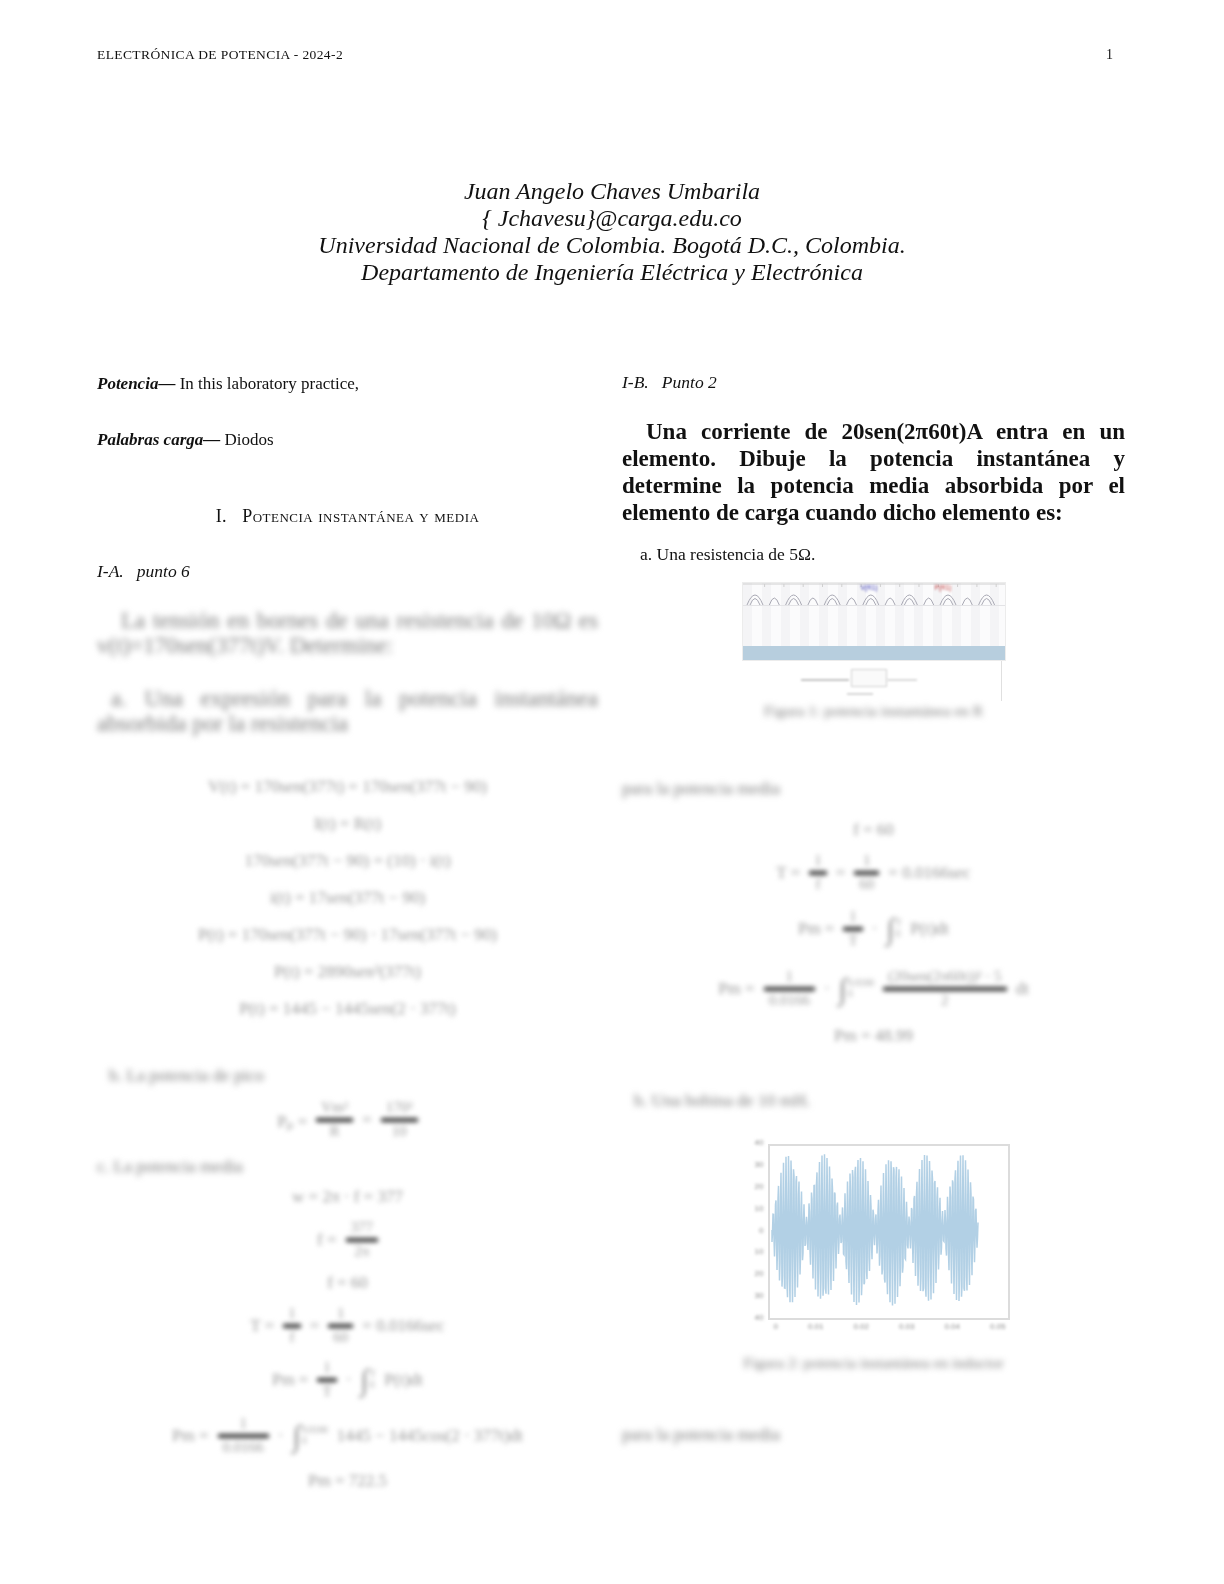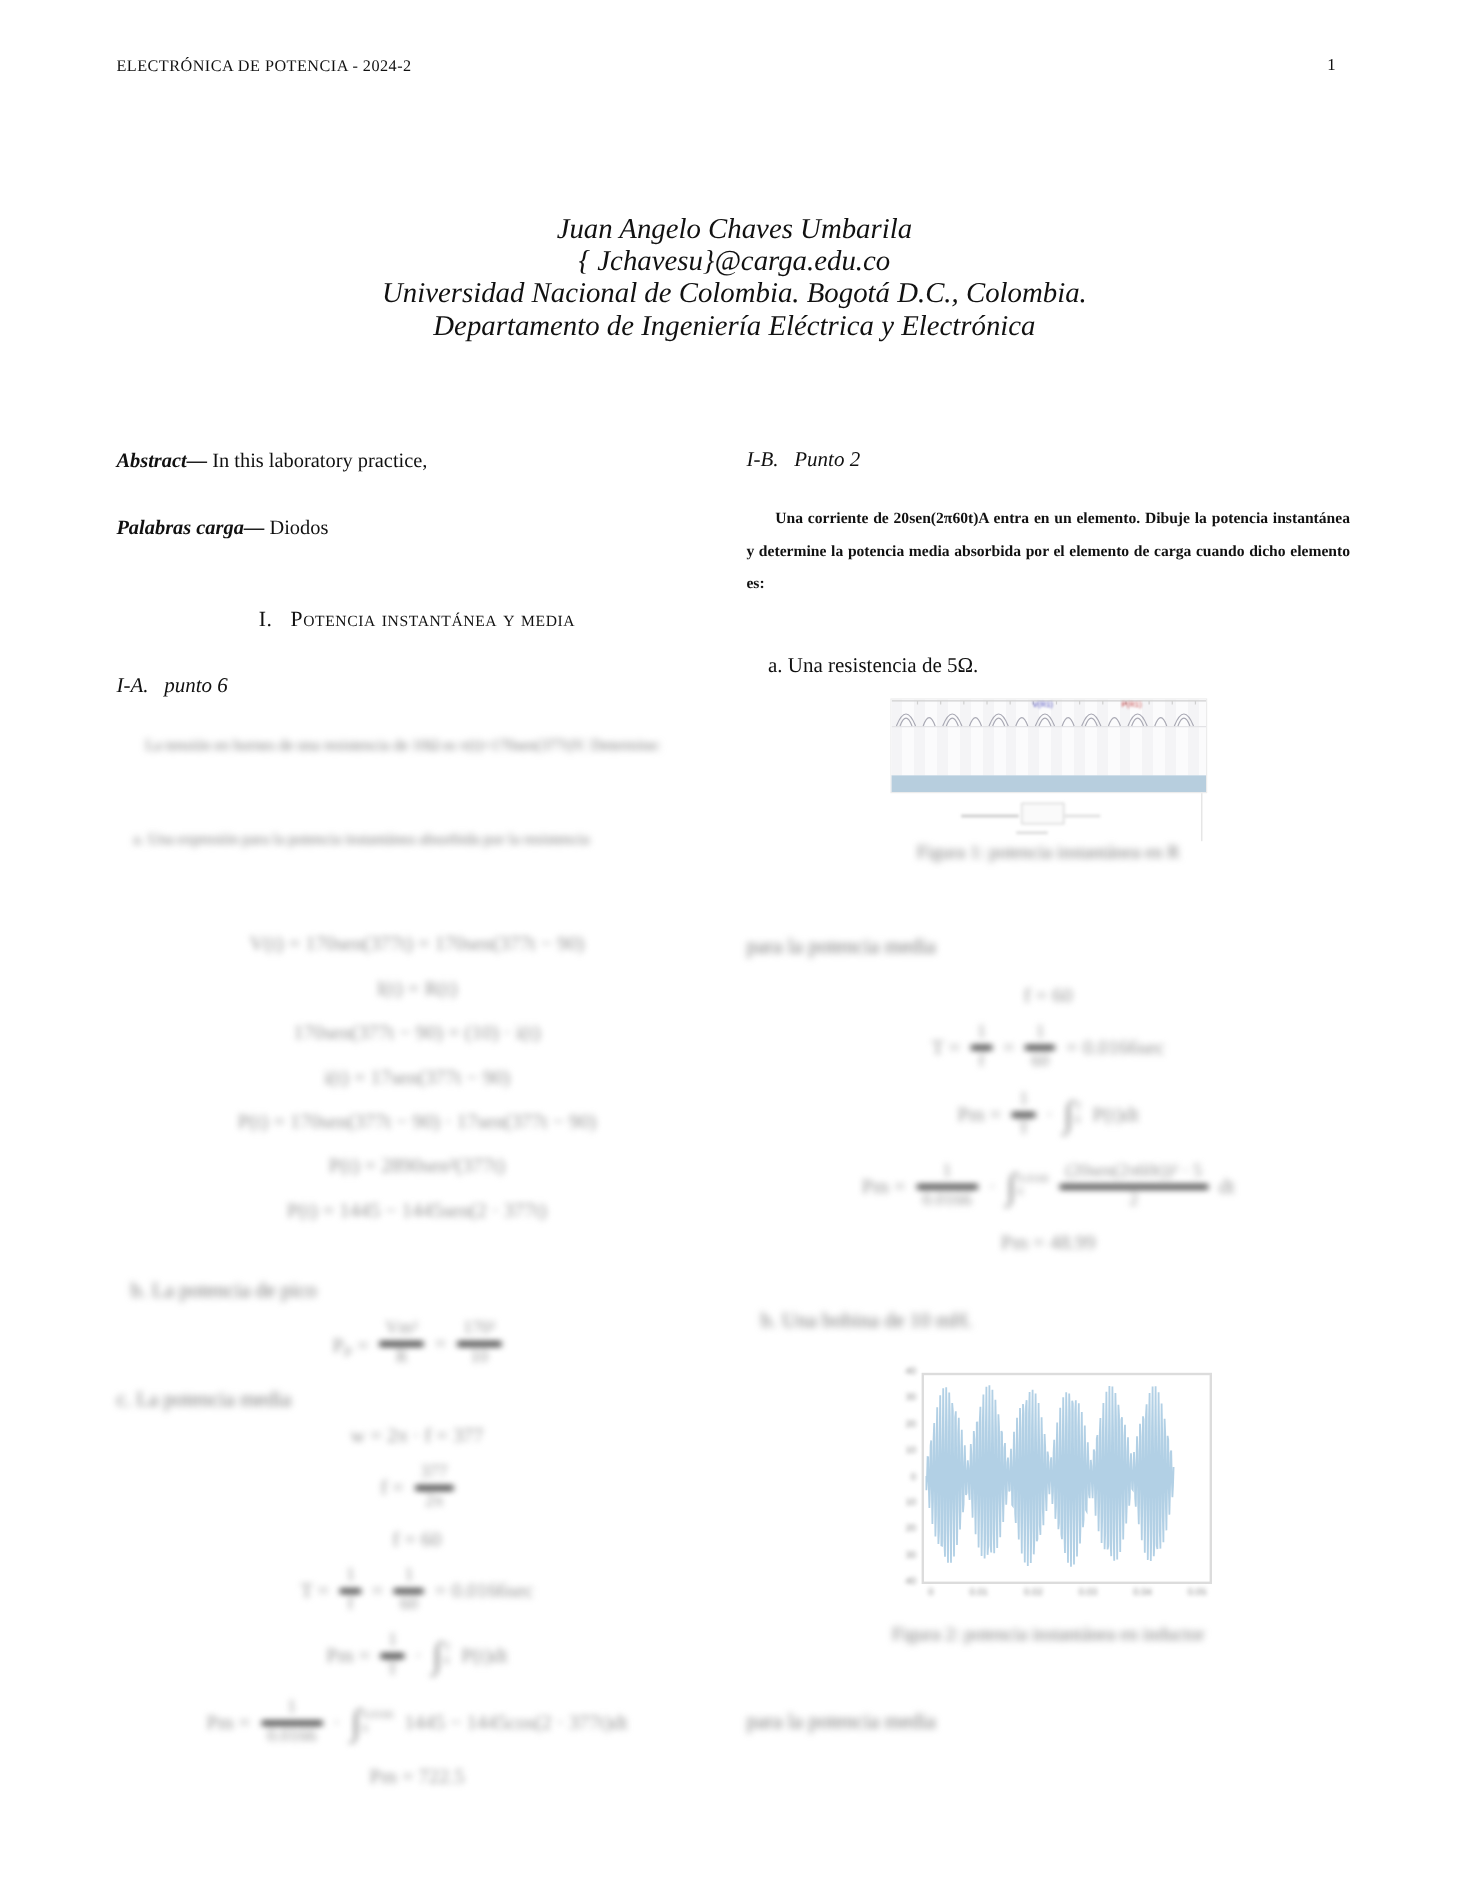--- a/index.html
+++ b/index.html
@@ -17,21 +17,21 @@
   .col{position:absolute;top:368px;}
   .col-left{left:97px;width:501px;}
   .col-right{left:622px;width:503px;}
   .abs{position:absolute;}
 
   .abstract-line{font-size:17px;}
   .lbl-bi{font-weight:bold;font-style:italic;}
   .sec-head{width:100%;text-align:center;font-size:18px;font-variant:small-caps;letter-spacing:.5px;}
   .sub-head{font-style:italic;font-size:17.5px;}
 
-  .body-just{font-size:13px;line-height:25px;text-align:justify;text-indent:24px;}
+  .body-just{font-size:23px;line-height:25px;text-align:justify;text-indent:24px;}
   .bold-par{font-weight:bold;line-height:27px;}
   .item-line{font-size:17.5px;padding-left:18px;}
   .bl3{filter:blur(3px);color:#7b7b7b;}
 
   
   .eq{display:flex;justify-content:center;align-items:center;gap:9px;
       font-size:17px;color:#979797;filter:blur(2.8px);}
   .eq .frac{display:inline-flex;flex-direction:column;align-items:center;line-height:1.05;}
   .eq .frac .num{padding:0 5px 2px;font-size:15px;}
   .eq .frac .bar{align-self:stretch;height:4px;background:#2b2b2b;border-radius:1px;}
@@ -75,21 +75,21 @@
   <div class="authors">
     <div>Juan Angelo Chaves Umbarila</div>
     <div>{ Jchavesu}@carga.edu.co</div>
     <div>Universidad Nacional de Colombia. Bogotá D.C., Colombia.</div>
     <div>Departamento de Ingeniería Eléctrica y Electrónica</div>
   </div>
 
   <div class="col col-left">
 
     <div class="abs abstract-line" style="top:6px;">
-      <span class="lbl-bi">Abstract—</span><span> In this laboratory practice,</span>
+      <span class="lbl-bi">Potencia—</span><span> In this laboratory practice,</span>
     </div>
 
     <div class="abs abstract-line" style="top:62px;">
       <span class="lbl-bi">Palabras carga—</span><span> Diodos</span>
     </div>
 
     <div class="abs sec-head" style="top:138px;">
       <span>I.</span>&nbsp;&nbsp;&nbsp;<span>Potencia instantánea y media</span>
     </div>
 

